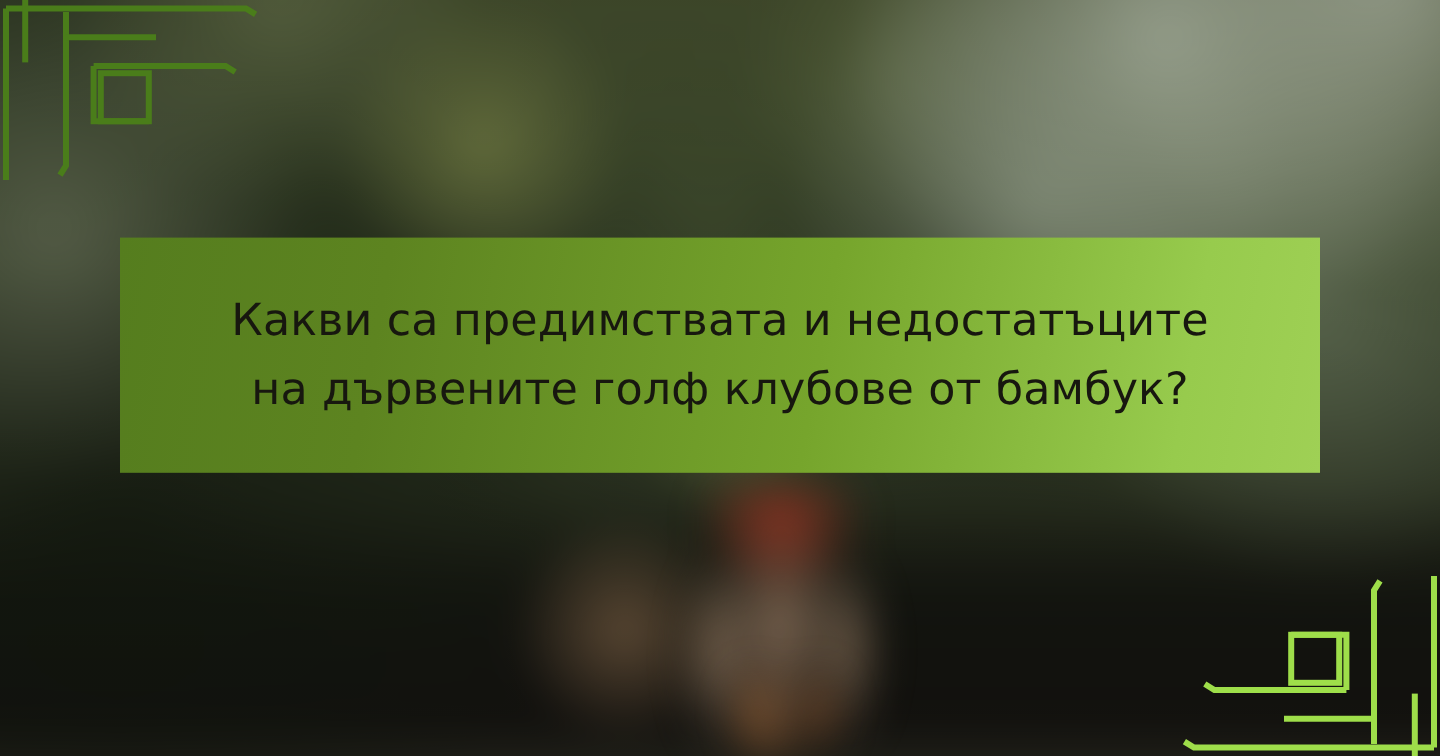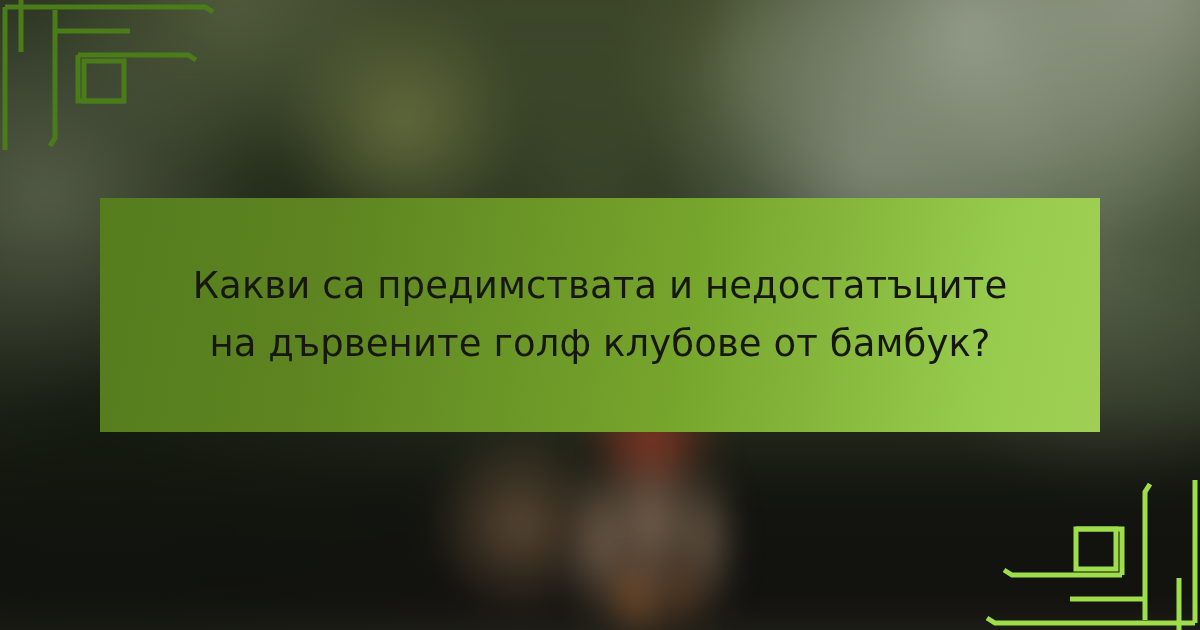--- a/index.html
+++ b/index.html
@@ -83,21 +83,21 @@
 
   
   .ornament { position:absolute; pointer-events:none; }
   .ornament.tl { left:0; top:0; width:230px; height:150px; }
   .ornament.br { right:0; bottom:0; width:230px; height:150px; transform:rotate(180deg); }
 
   
   .banner {
     position:absolute;
     left:100px; top:198px;
-    width:1000px; height:234px;
+    width:1000px; height:196px;
     background:linear-gradient(100deg, #557d1e 0%, #5d8420 22%, #76a52c 58%, #97cb4d 88%, #9fd055 100%);
     display:flex;
     align-items:center;
     justify-content:center;
     padding:0 56px;
   }
   .headline {
     font-family:"DejaVu Sans", sans-serif;
     font-weight:400;
     font-size:37px;

